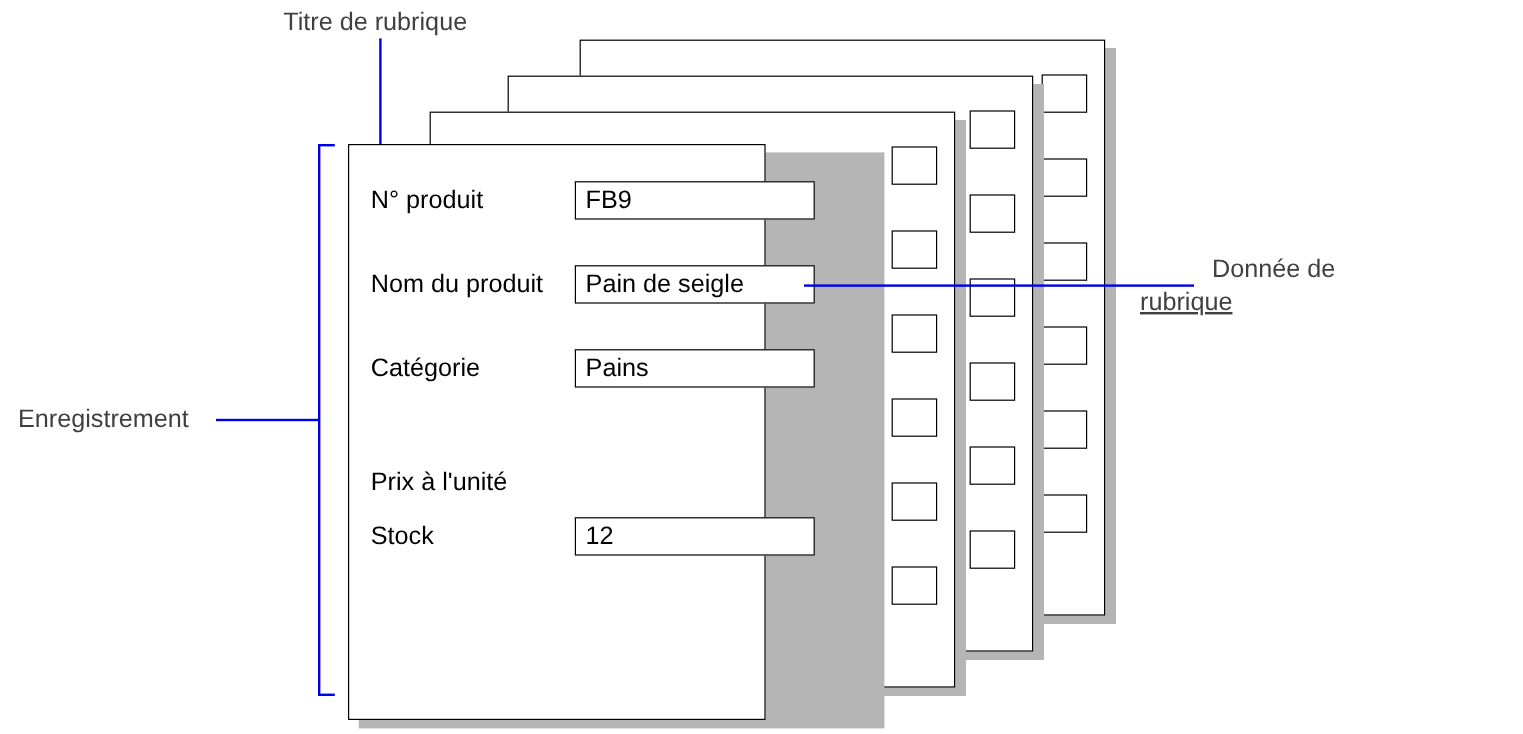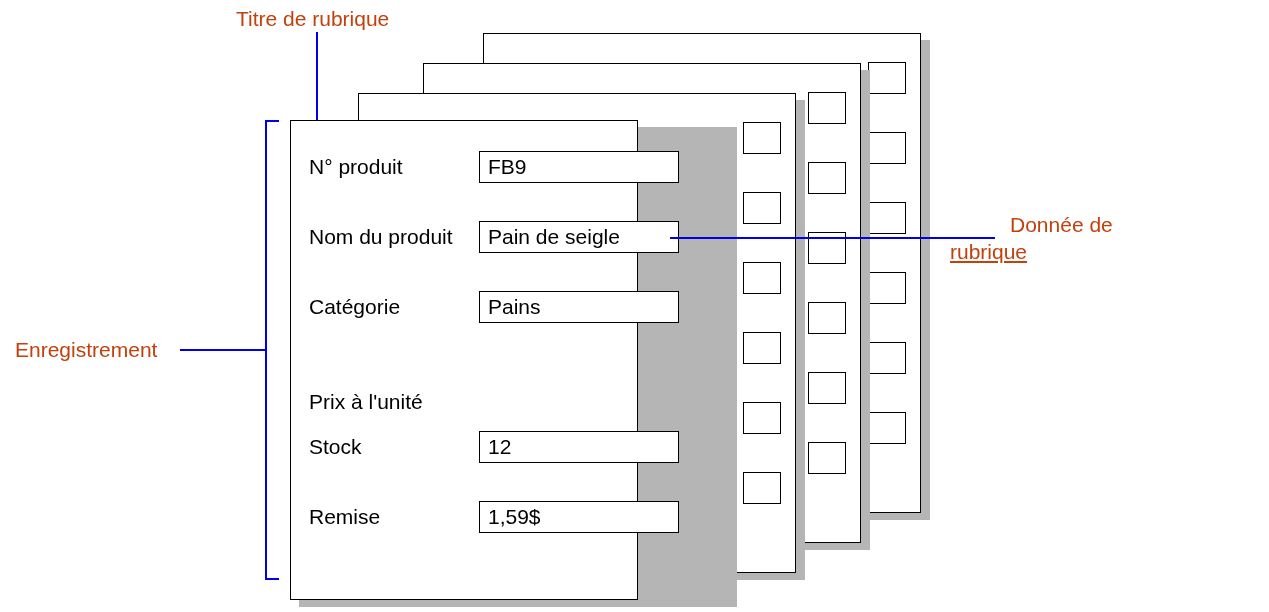--- a/index.html
+++ b/index.html
@@ -6,21 +6,21 @@
     body {
       font-family: Arial, Helvetica, sans-serif;
       background: #fff;
       width: 1269px;
       height: 612px;
       position: relative;
     }
     .callout-label {
       position: absolute;
       font-size: 21px;
-      color: #c2410c;
+      color: #404040;
       line-height: 1.3;
     }
     .callout-line {
       position: absolute;
       background: #0000e6;
     }
     .record-bracket {
       position: absolute;
       border-left: 2px solid #0000e6;
       border-top: 2px solid #0000e6;
@@ -134,22 +134,18 @@
 
     <div class="field-row" style="top:240px;margin-top:25px;">
       <span class="field-label">Prix à l'unité</span>
     </div>
 
     <div class="field-row" style="top:310px;">
       <span class="field-label">Stock</span>
       <input class="field-input" type="text" value="12" style="">
     </div>
 
-    <div class="field-row" style="top:380px;">
-      <span class="field-label">Remise</span>
-      <input class="field-input" type="text" value="1,59$" style="">
-    </div>
 
   </div>
 
 </div>
 
 <div class="callout-line" style="left:670px; top:237px; width:325px; height:2px;"></div>
 
 </body></html>

